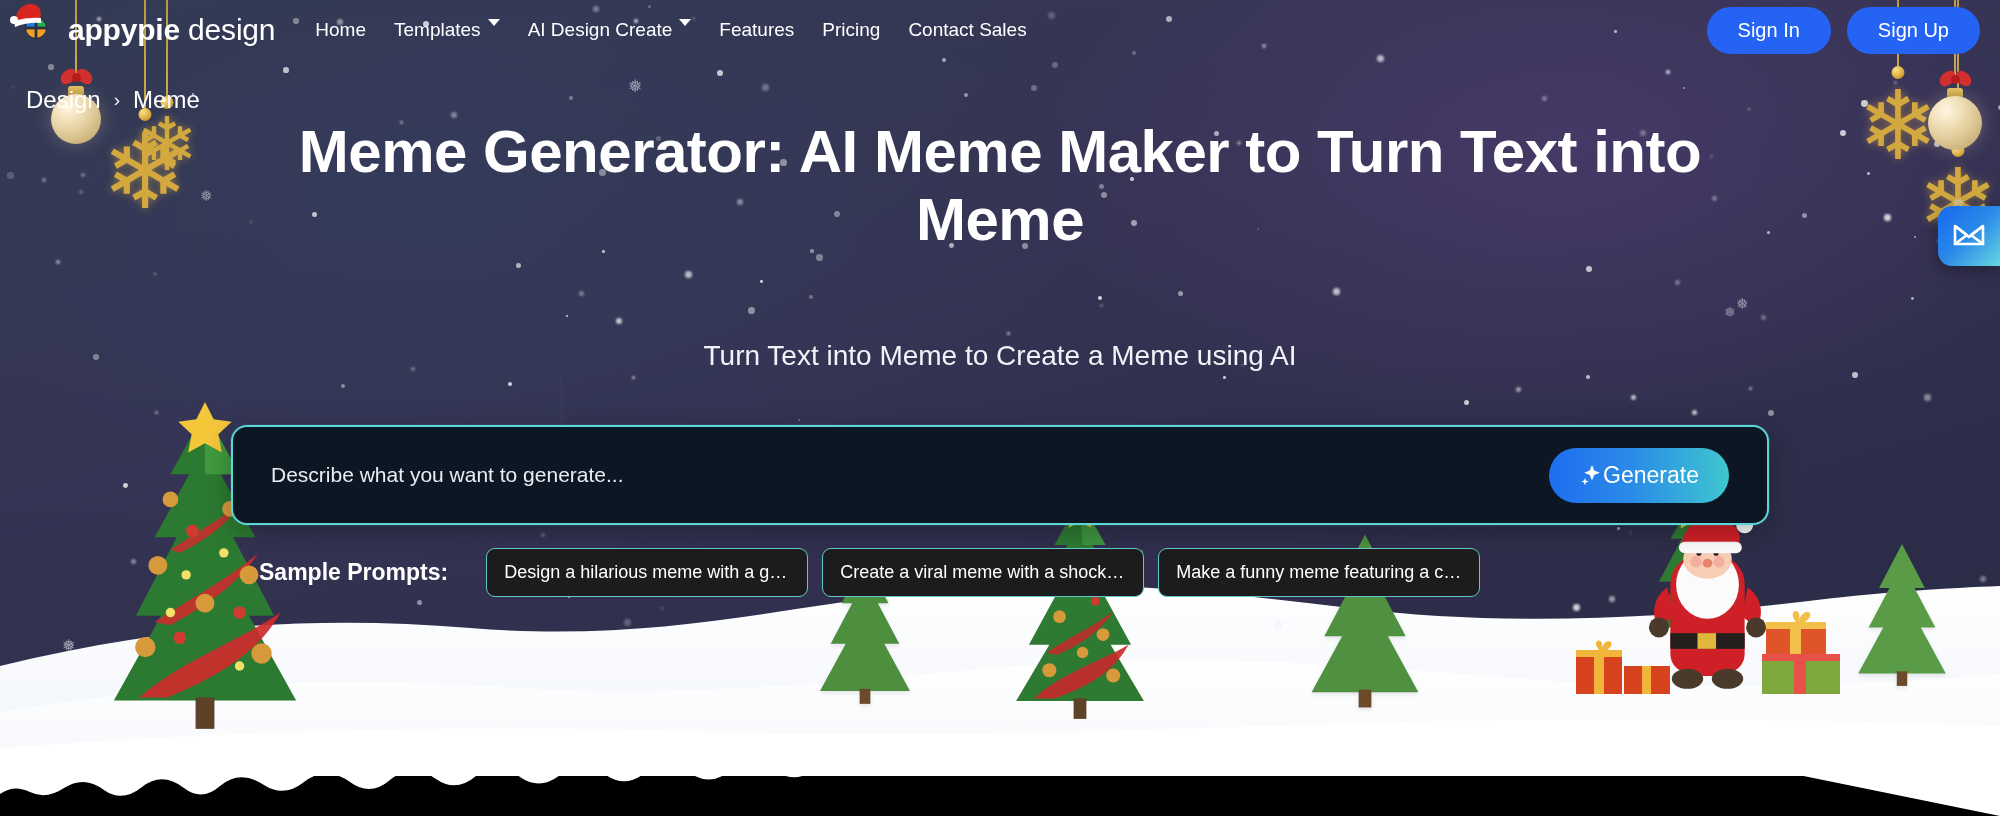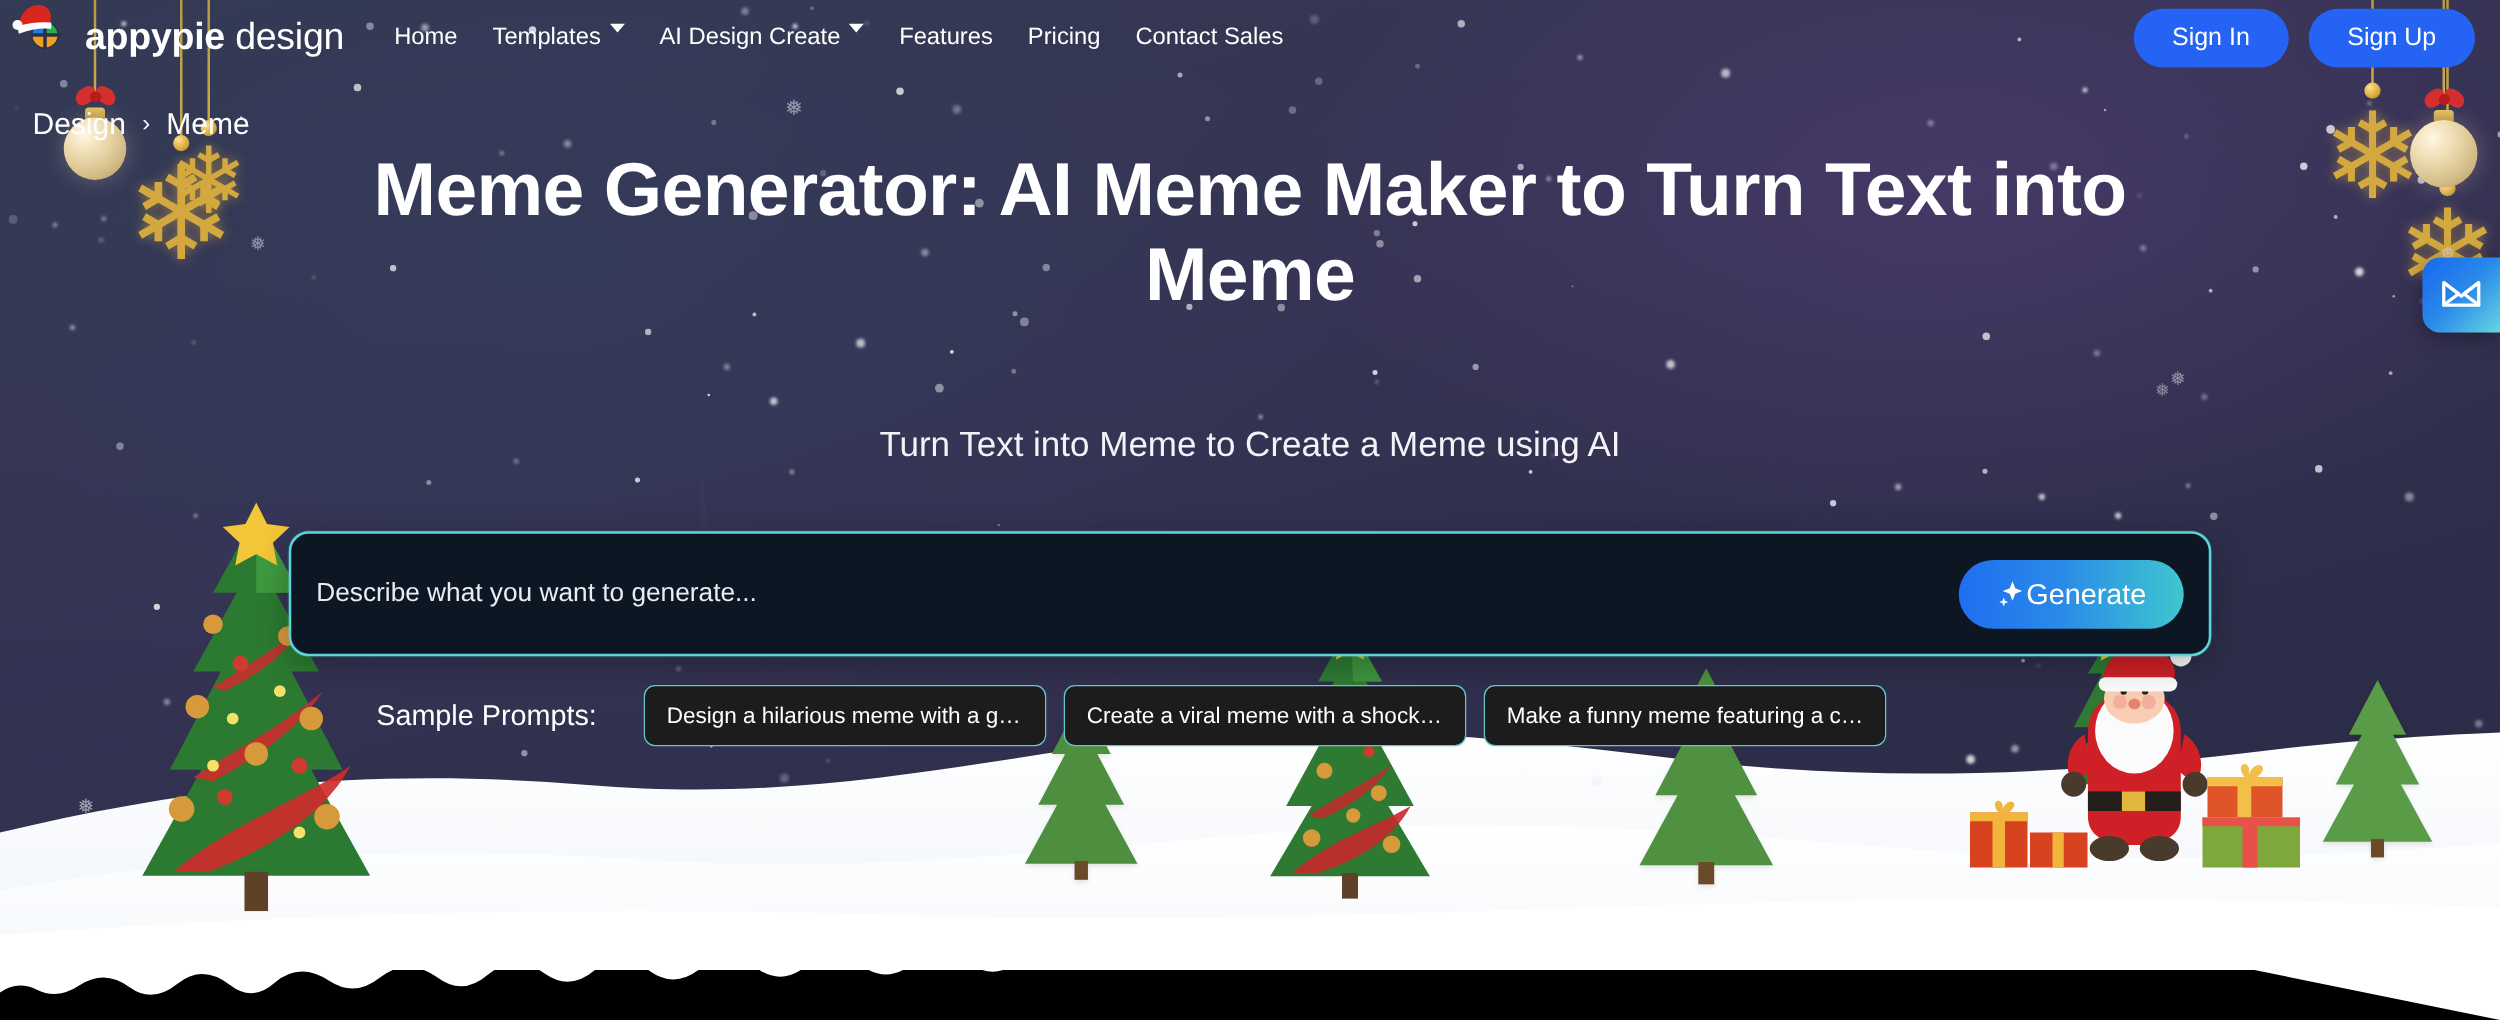--- a/index.html
+++ b/index.html
@@ -121,42 +121,42 @@
     font-size:60px; line-height:1.13; font-weight:700; color:#fff; letter-spacing:-.5px;
   }
   .hero-sub {
     position:absolute; top:340px; left:50%; transform:translateX(-50%);
     width:1400px; text-align:center; font-size:28px; color:#f2f3f8; font-weight:400;
   }
 
   .prompt-box {
     position:absolute; top:425px; left:231px; width:1538px; height:100px;
     background:#0d1724; border:2px solid #5bd5d8; border-radius:16px;
-    display:flex; align-items:center; padding:0 20px;
+    display:flex; align-items:center; padding:0 38px;
     box-shadow:0 0 0 1px rgba(91,213,216,.12), 0 6px 26px rgba(0,0,0,.28);
   }
   .prompt-input {
     flex:1; background:transparent; border:none; outline:none;
     color:#fff; font-size:21px; font-family:inherit;
   }
   .prompt-input::placeholder { color:#e9ecf3; opacity:1; }
 
   .btn-generate {
     display:flex; align-items:center; 
     background:linear-gradient(90deg,#1f6ef0 0%, #2a8ae8 45%, #3fc6cf 100%);
     color:#fff; border:none; border-radius:999px;
     font-size:23px; font-weight:500; padding:14px 30px; cursor:pointer; white-space:nowrap;
   }
   .spark { width:24px; height:24px; flex:0 0 auto; }
 
   .samples {
     position:absolute; top:548px; left:259px; width:1480px;
     display:flex; align-items:center; gap:14px;
   }
-  .samples-label { font-size:23px; color:#fff; font-weight:400; white-space:nowrap; margin-right:24px;margin-left:42px; }
+  .samples-label { font-size:23px; color:#fff; font-weight:700; white-space:nowrap; margin-right:24px; }
   .chip {
     background:#1c1c1c; border:1.5px solid #63c6cc; border-radius:9px;
     color:#fff; font-size:18px; padding:13px 17px; cursor:pointer;
     white-space:nowrap; overflow:hidden; text-overflow:ellipsis;
   }
   .chip.c1 { width:322px; }
   .chip.c2 { width:322px; }
   .chip.c3 { width:322px; }
 
   

